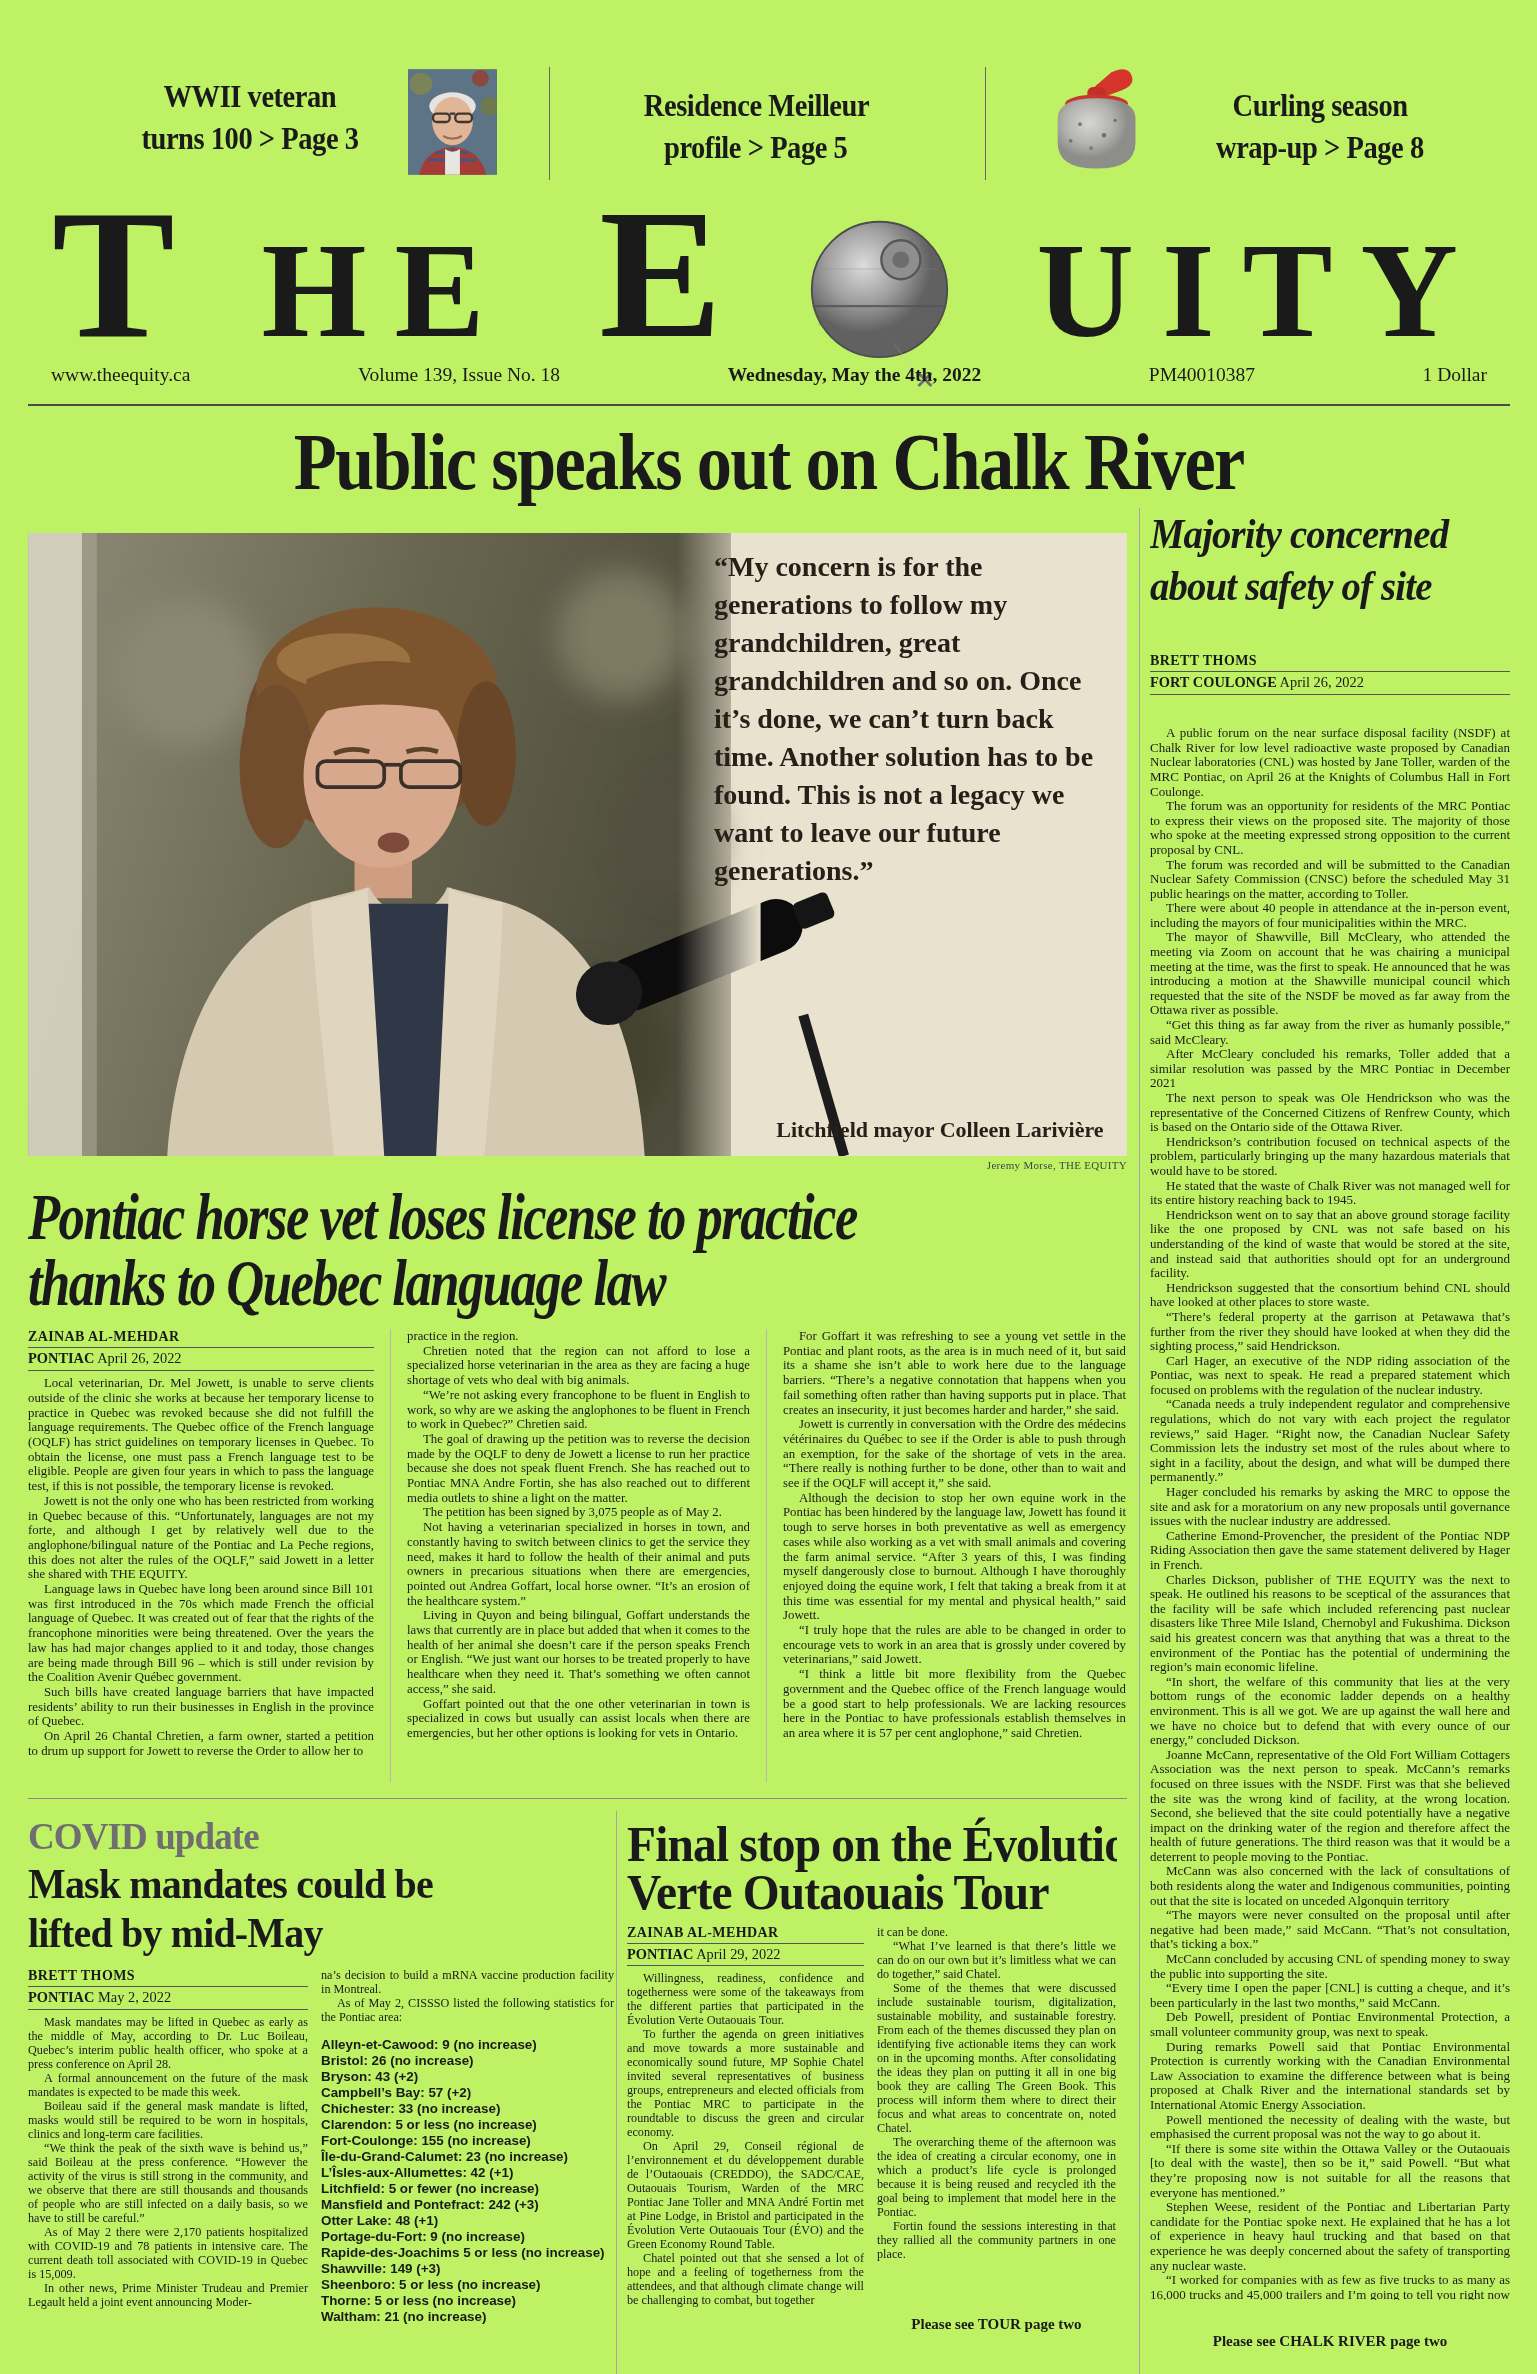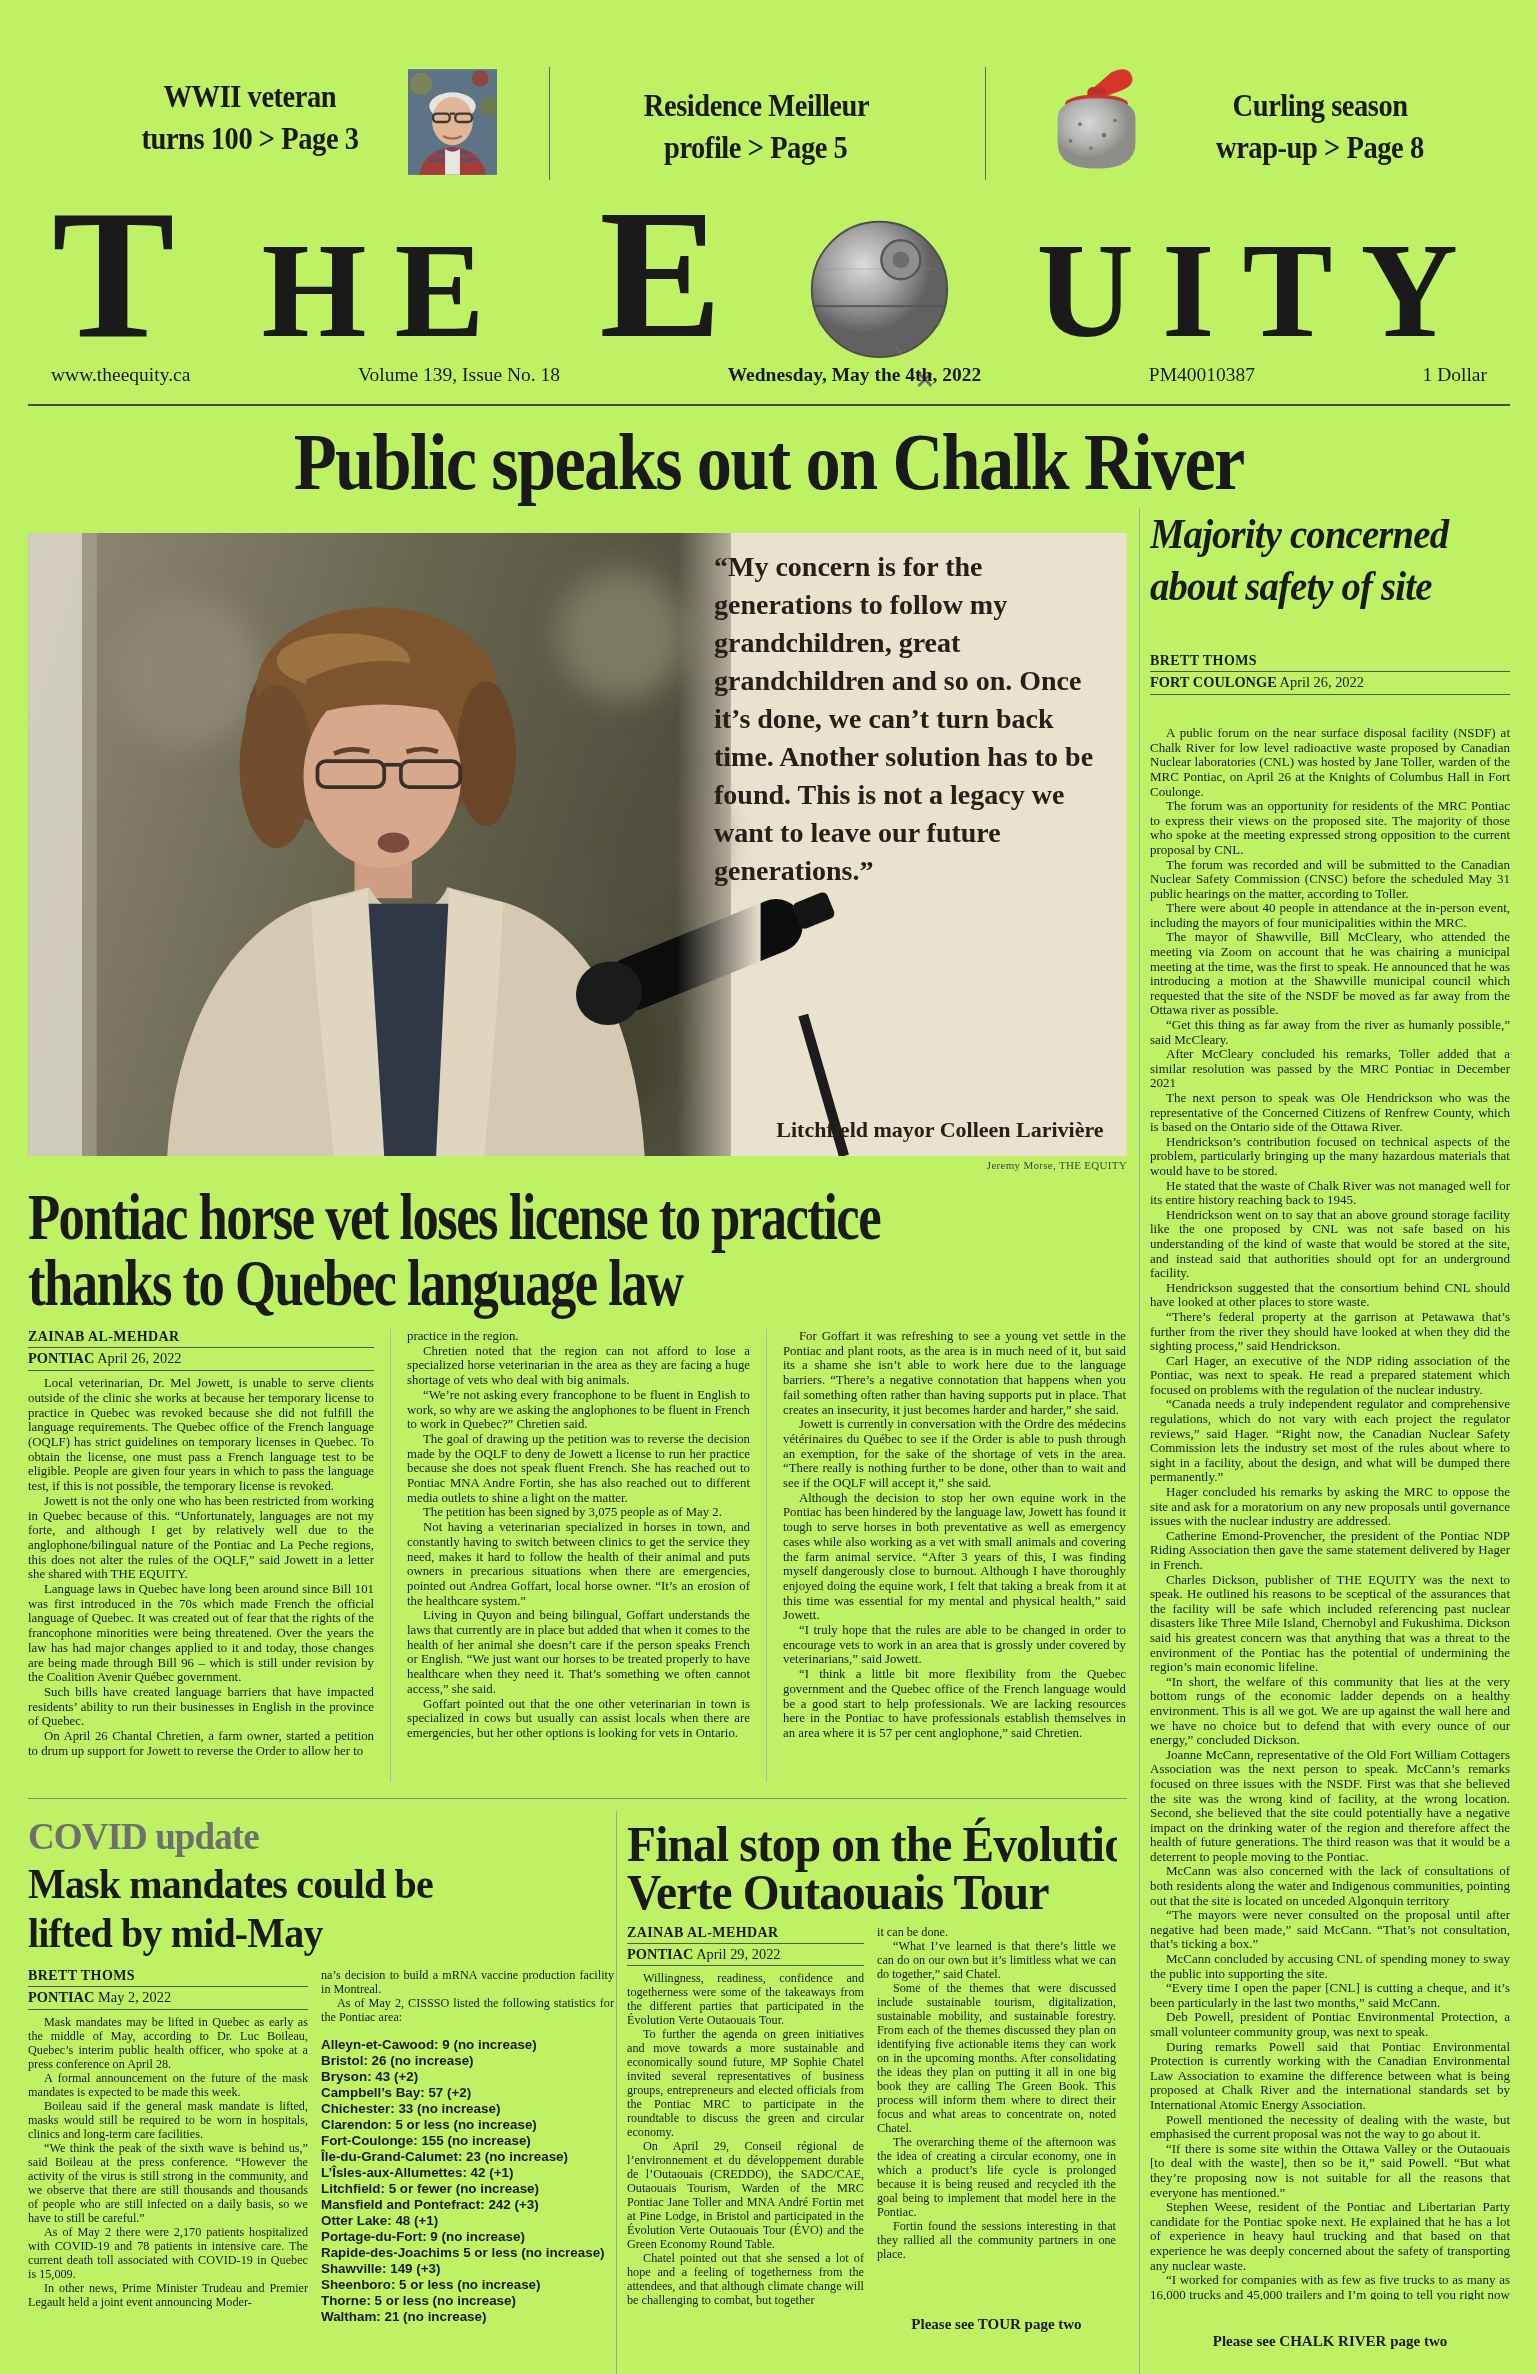--- a/index.html
+++ b/index.html
@@ -43,21 +43,21 @@
   
   .byline{font-weight:bold;font-size:14px;letter-spacing:0.4px;border-bottom:0.9px solid #555;
           padding-bottom:1.9px;}
   .dateline{font-size:14.4px;border-bottom:0.9px solid #555;padding:1.9px 0 2.8px;font-family:Liberation Serif, serif;}
   .dateline .place{font-weight:bold;}
   .para{margin:0;text-align:justify;text-indent:16px;}
   .para.cont{text-indent:0;}
   .continuation{font-weight:bold;font-size:15px;text-align:center;margin-top:9.3px;}
   
   .vet{position:absolute;left:28px;top:1184px;width:1099px;height:609px;overflow:hidden;}
-  .vet h2{margin:0 0 13px 0;font-size:65px;line-height:66px;font-weight:bold;letter-spacing:-1.9px;}
+  .vet h2{margin:0 0 13px 0;font-size:65px;line-height:66px;font-weight:bold;letter-spacing:-1.9px;font-style:italic;}
   .vet h2 .cond{display:inline-block;transform:scaleX(.81);transform-origin:0 50%;white-space:nowrap;}
   .vet .cols{display:flex;height:453px;}
   .vet .col{width:346px;overflow:hidden;}
   .vet .col + .col{border-left:0.9px solid #b5b5b5;padding-left:16px;margin-left:16px;width:343px;}
   .vet .para{font-size:12.8px;line-height:14.7px;}
   .vet .byline-wrap{margin-bottom:5.6px;}
   
   .covid{position:absolute;left:28px;top:1809px;width:586px;height:566px;overflow:hidden;}
   .kicker{margin:5.6px 0 1.9px 0;font-size:37px;font-weight:bold;color:#6f6f6f;letter-spacing:-0.9px;}
   .covid h2{margin:1.9px 0 11px 0;font-size:43px;line-height:49px;font-weight:bold;letter-spacing:-0.9px;}

